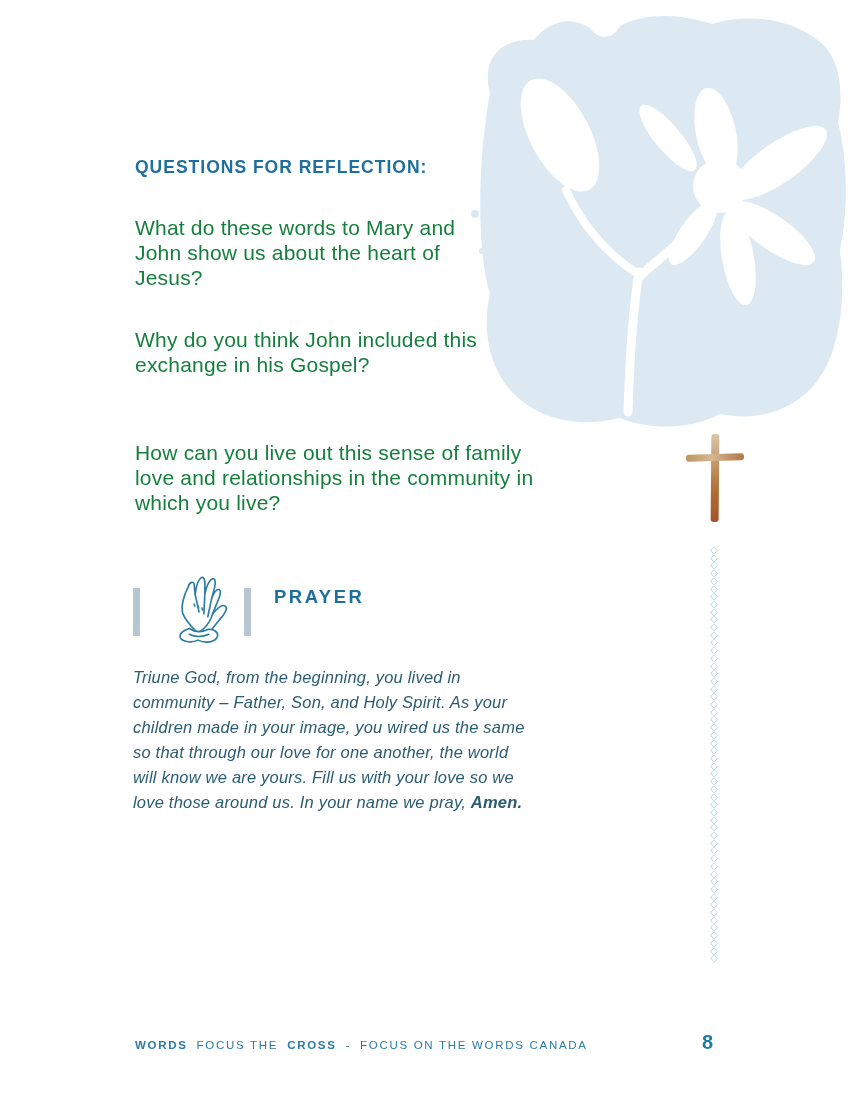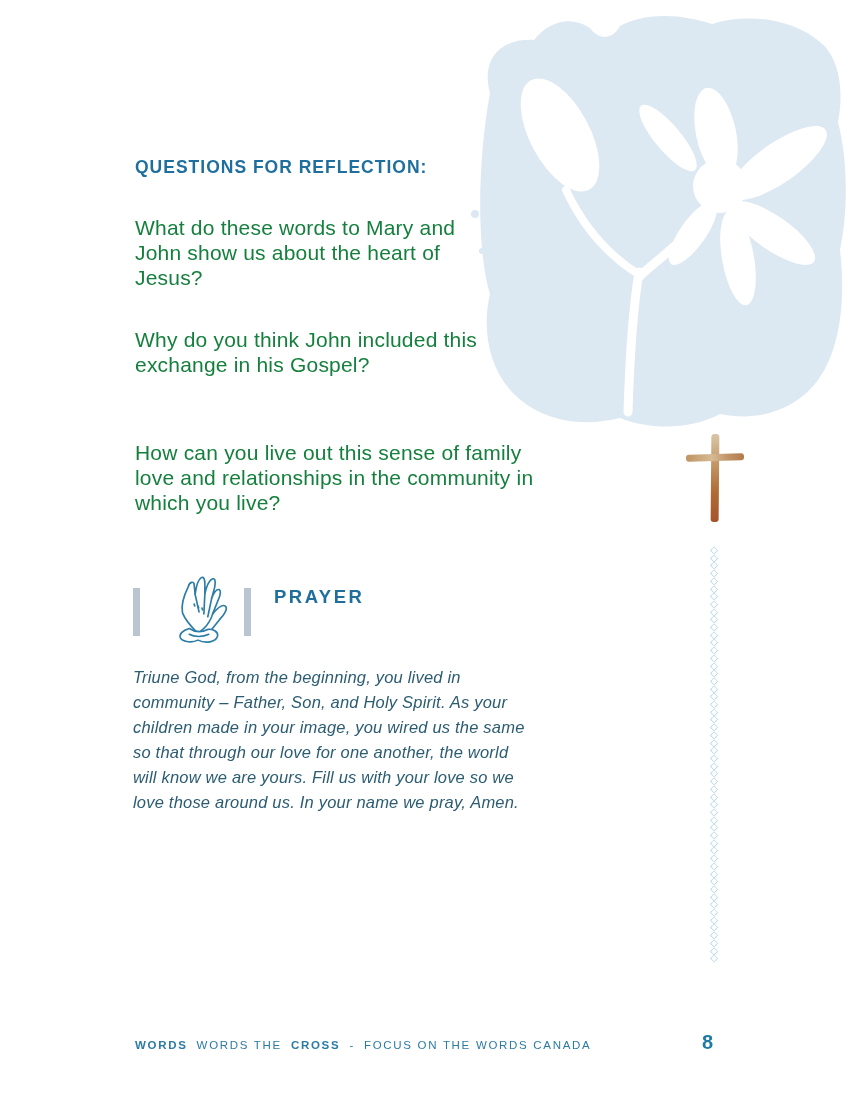--- a/index.html
+++ b/index.html
@@ -57,21 +57,21 @@
     position:absolute; left:274px; top:586px;
     font-size:18.5px; font-weight:bold; letter-spacing:2.5px; color:#1e6f9e;
   }
 
   
   .prayer-text {
     position:absolute; left:133px; top:665px; width:400px;
     font-size:16.5px; line-height:25px; font-style:italic; color:#2b5c72;
     letter-spacing:.2px;
   }
-  .prayer-text strong { font-weight:normal; }
+  .prayer-text strong { font-weight:bold; }
 
   
   .footer-text {
     position:absolute; left:135px; top:1039px;
     font-size:11.5px; letter-spacing:1.7px; color:#2b7ba6; white-space:nowrap;
   }
   .footer-text .seg { margin-right:9px; font-weight:500;margin-top:44px; }
   .footer-text .seg.b { font-weight:bold; }
   .page-number {
     position:absolute; left:702px; top:1031px;
@@ -223,16 +223,16 @@
 
       <path d="M 27 32 L 27.6 33.8 M 31 34 L 31.6 35.8 M 35 36 L 35.6 37.8" fill="none"></path>
     </g>
   </svg>
   <div class="prayer-bar right"></div>
   <div class="prayer-label">PRAYER</div>
 
   <p class="prayer-text"><span>Triune God, from the beginning, you lived in community – Father, Son, and Holy Spirit. As your children made in your image, you wired us the same so that through our love for one another, the world will know we are yours. Fill us with your love so we love those around us. In your name we pray,</span>
     <strong>Amen.</strong></p>
 
-  <div class="footer-text"><span class="seg b">WORDS</span><span class="seg">WORDS THE</span><span class="seg b">CROSS</span><span class="seg">-</span><span class="seg">FOCUS ON THE WORDS CANADA</span></div>
+  <div class="footer-text"><span class="seg b">WORDS</span><span class="seg">FOCUS THE</span><span class="seg b">CROSS</span><span class="seg">-</span><span class="seg">FOCUS ON THE WORDS CANADA</span></div>
   <div class="page-number">8</div>
 
 </div>
 
 </body></html>

